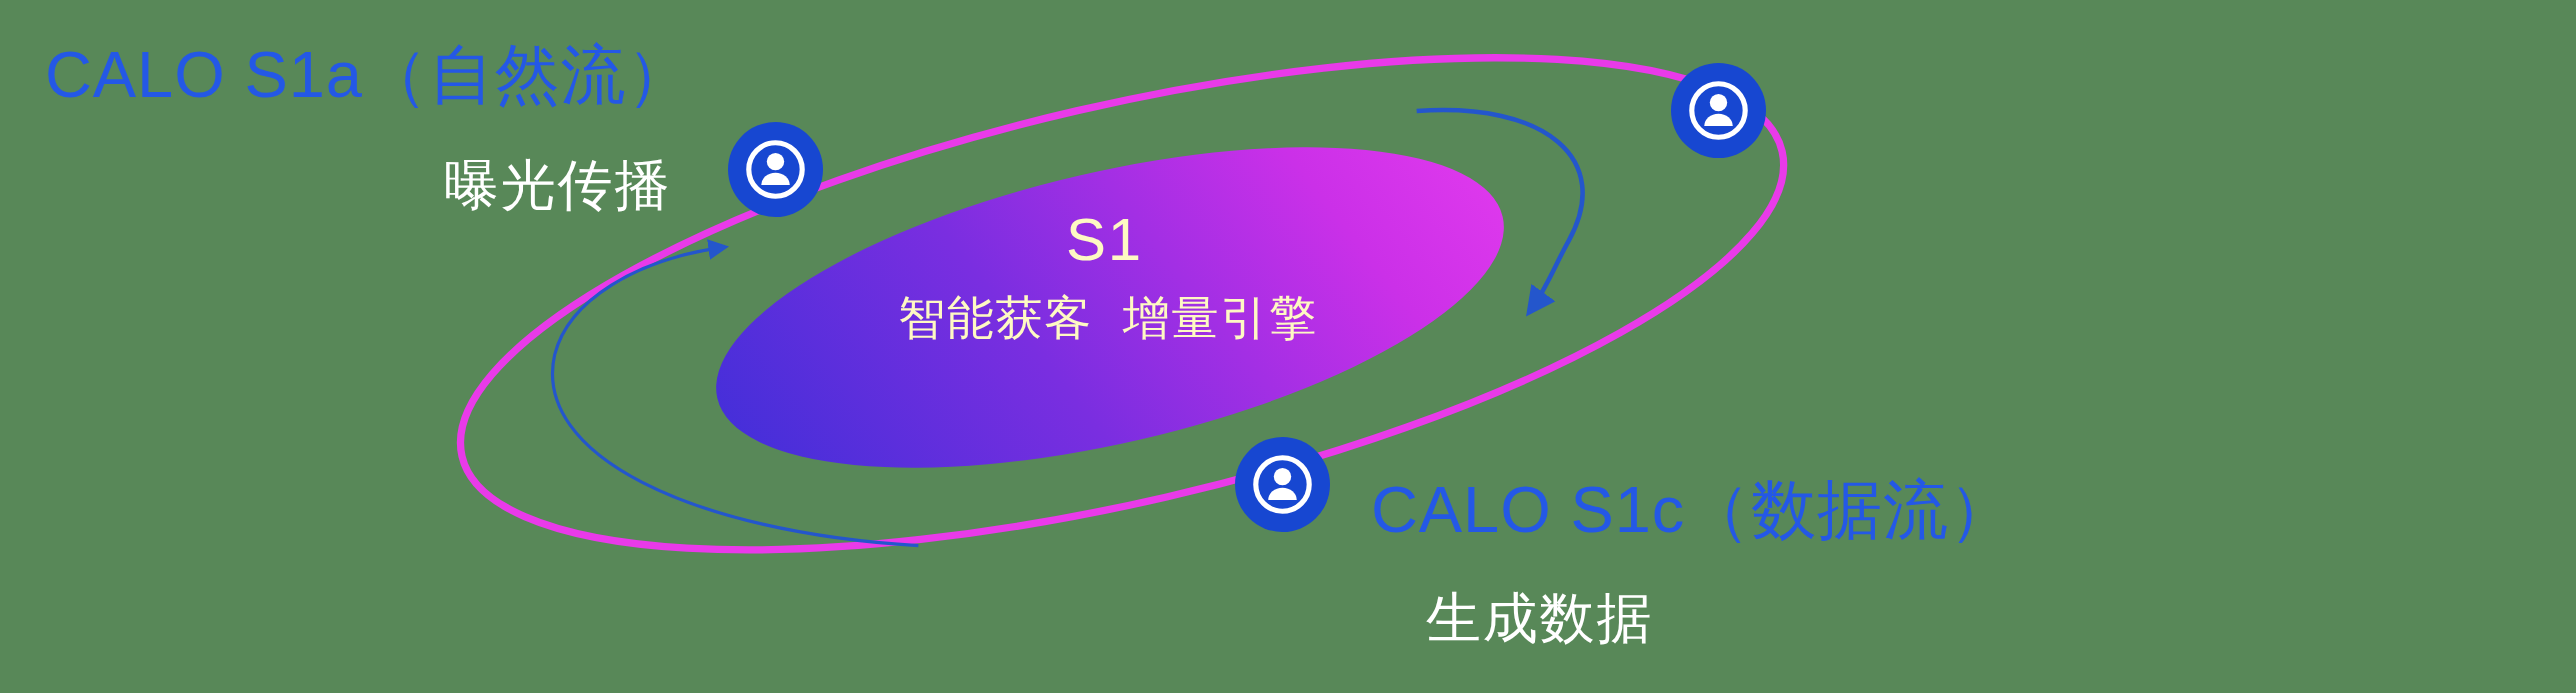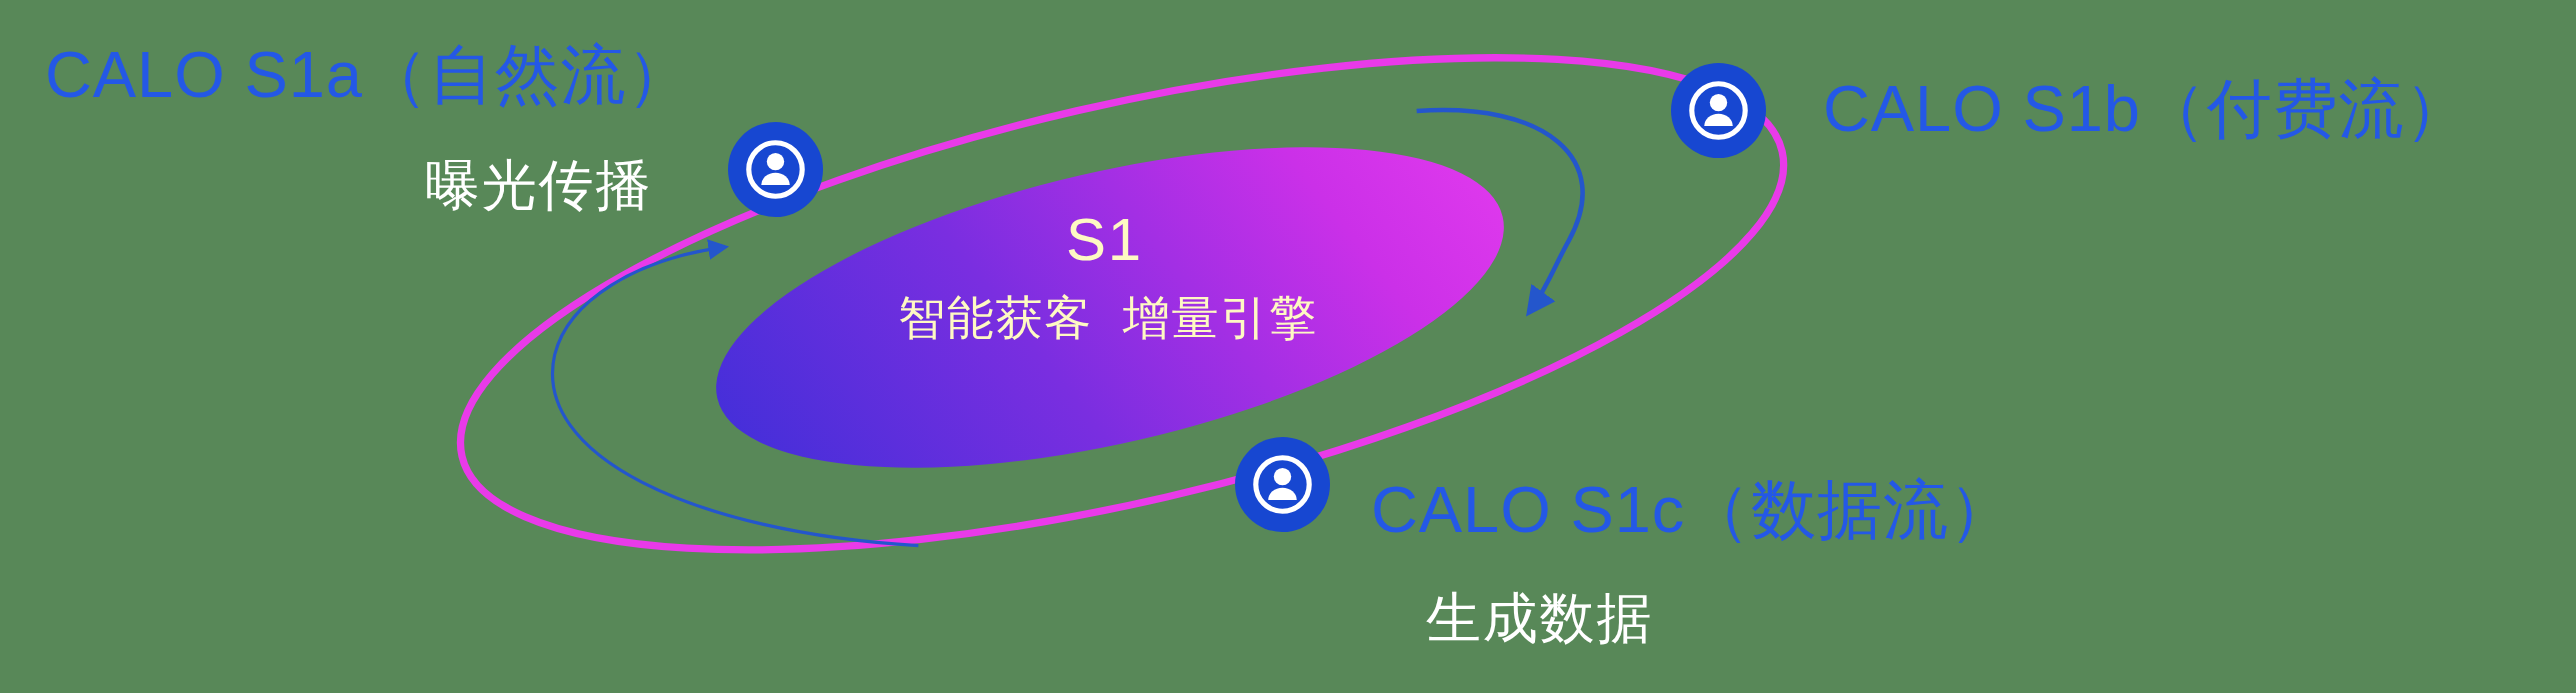--- a/index.html
+++ b/index.html
@@ -82,21 +82,21 @@
   }
   .label-white {
     position: absolute;
     color: #ffffff;
     font-size: 55px;
     font-weight: 400;
     white-space: pre;
     letter-spacing: 1.8px;
   }
   .label-s1a { left: 45px;   top: 31px; }
-  .sub-s1a   { left: 425px;  top: 149px; }
+  .sub-s1a   { left: 444px;  top: 149px; }
   .label-s1b { left: 1823px; top: 65px; }
   .sub-s1b   { left: 1950px; top: 185px; }
   .label-s1c { left: 1371px; top: 466px; }
   .sub-s1c   { left: 1426px; top: 582px; }
 </style>
 </head>
 <body>
 
 <div class="stage">
 
@@ -139,19 +139,18 @@
       <circle cx="24" cy="24" r="24" fill="#1747d1"></circle>
       <circle cx="24" cy="24" r="13.5" fill="none" stroke="#ffffff" stroke-width="2.6"></circle>
       <circle cx="24" cy="20" r="4.4" fill="#ffffff"></circle>
       <path d="M16.8 31.8 a7.2 6.2 0 0 1 14.4 0 z" fill="#ffffff"></path>
     </svg>
   </div>
 
   <div class="label-blue label-s1a">CALO S1a（自然流）</div>
   <div class="label-white sub-s1a">曝光传播</div>
 
-  <div class="label-blue label-s1b">CALO S1b（付费流）</div>
 
   <div class="label-blue label-s1c">CALO S1c（数据流）</div>
   <div class="label-white sub-s1c">生成数据</div>
 
 </div>
 
 
 </body></html>

